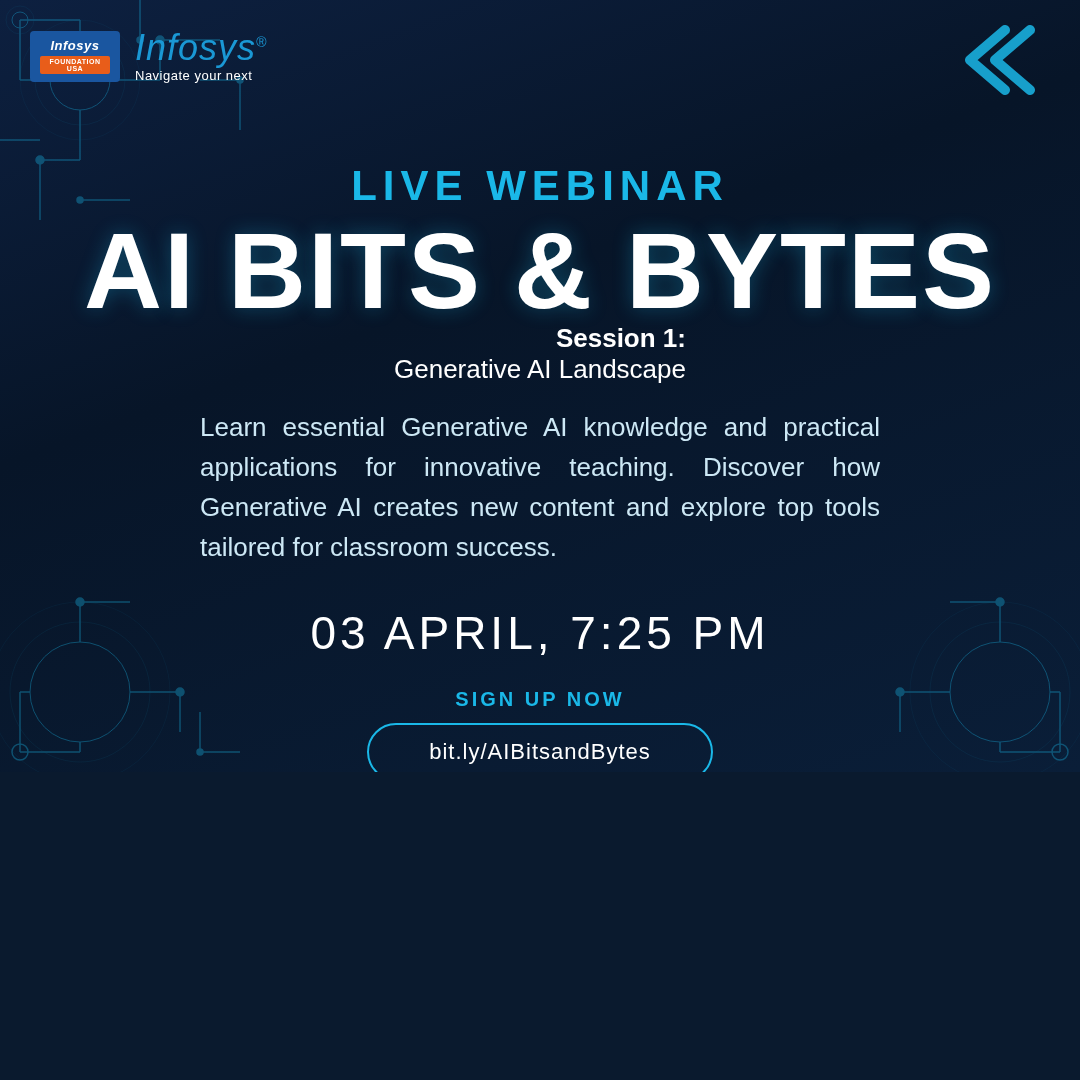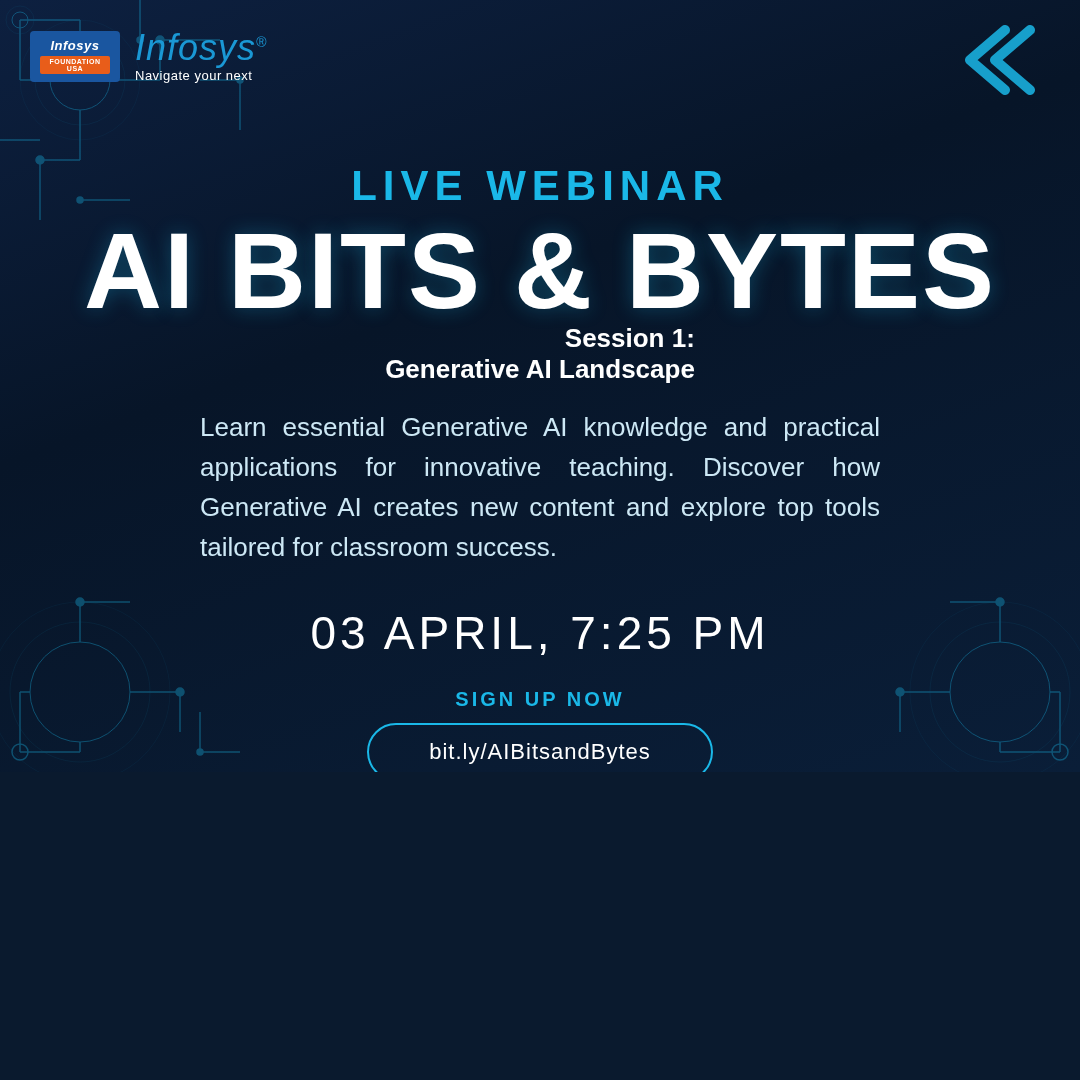--- a/index.html
+++ b/index.html
@@ -181,21 +181,21 @@
 
     .session-number {
       color: white;
       font-size: 26px;
       font-weight: 700;
     }
 
     .session-name {
       color: white;
       font-size: 26px;
-      font-weight: 700;
+      font-weight: 400;
     }
 
     .description {
       color: #cde8f5;
       font-size: 26px;
       line-height: 1.55;
       text-align: justify;
       margin-top: 22px;
       max-width: 700px;
       padding: 0 10px;

